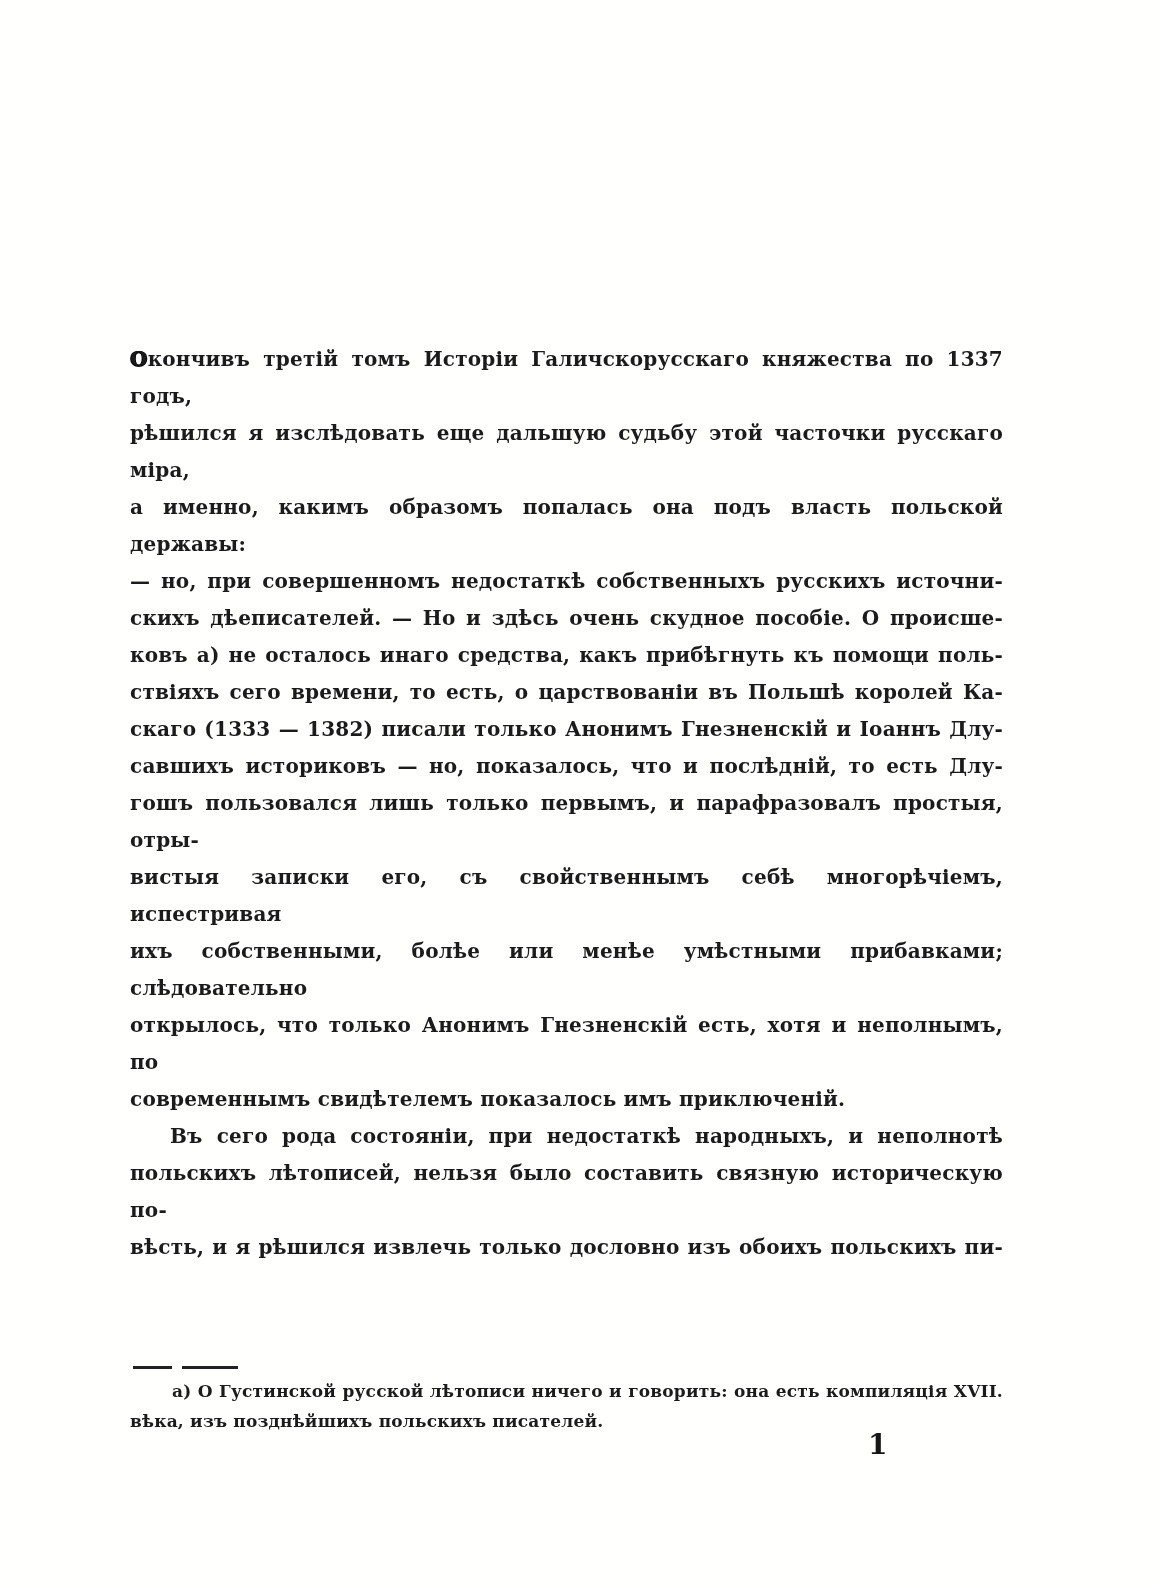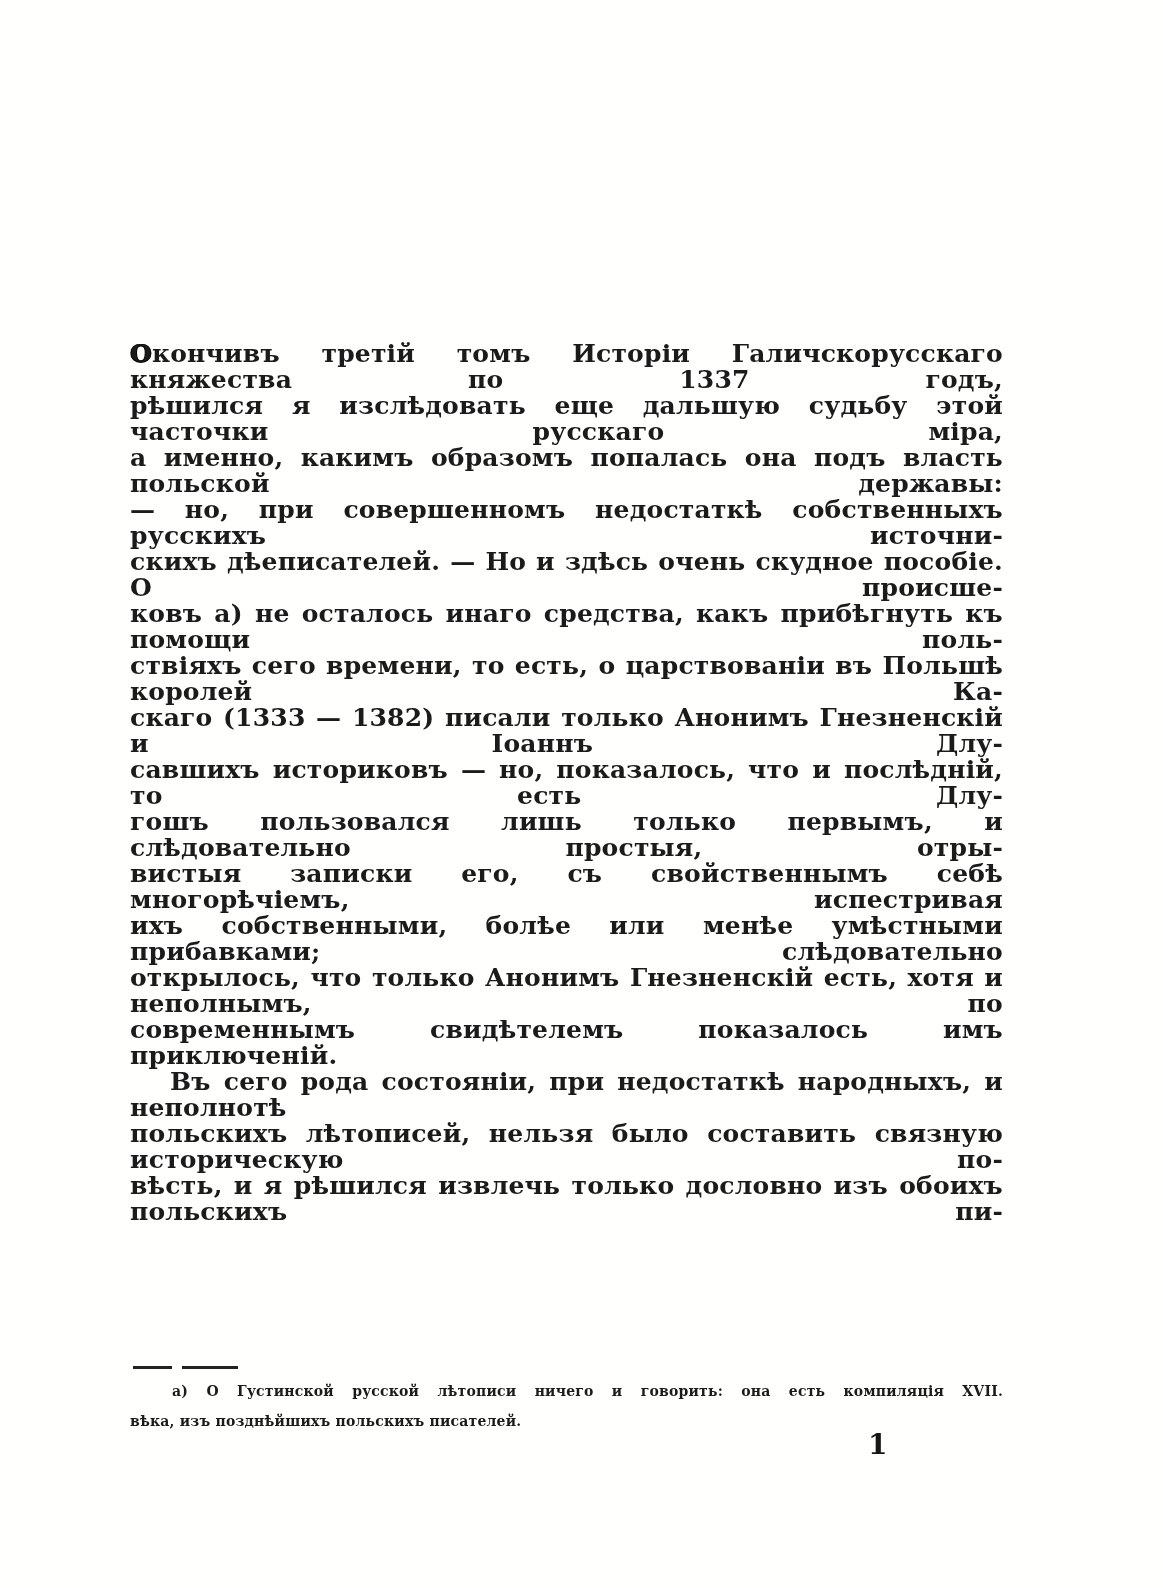--- a/index.html
+++ b/index.html
@@ -21,22 +21,22 @@
     font-family: "DejaVu Serif", "Liberation Serif", serif;
     font-weight: bold;
   }
   .text-block {
     position: absolute;
     left: 130px;
     top: 341px;
     width: 873px;
   }
   .line {
-    font-size: 25px;
-    line-height: 26px;
+    font-size: 20px;
+    line-height: 37px;
     text-align: justify;
     text-align-last: justify;
     white-space: normal;
     letter-spacing: 0.2px;
   }
   .line.flush-left {
     text-align-last: left;
   }
   .line.para-indent {
     text-indent: 40px;
@@ -58,21 +58,21 @@
   }
   .footnote-rule .dash-1 { width: 39px; margin-right: 10px; }
   .footnote-rule .dash-2 { width: 56px; }
   .footnote {
     position: absolute;
     left: 130px;
     top: 1376px;
     width: 873px;
   }
   .footnote .line {
-    font-size: 14px;
+    font-size: 17px;
     line-height: 30px;
   }
   .footnote .line.fn-first {
     text-indent: 42px;
   }
   .page-number {
     position: absolute;
     left: 868px;
     top: 1428px;
     font-size: 28px;
@@ -88,21 +88,21 @@
     <div class="paragraph paragraph-1" id="para-0">
         <div class="line">Окончивъ третій томъ Исторіи Галичскорусскаго княжества по 1337 годъ,</div>
         <div class="line">рѣшился я изслѣдовать еще дальшую судьбу этой часточки русскаго міра,</div>
         <div class="line">а именно, какимъ образомъ попалась она подъ власть польской державы:</div>
         <div class="line">— но, при совершенномъ недостаткѣ собственныхъ русскихъ источни-</div>
         <div class="line">скихъ дѣеписателей. — Но и здѣсь очень скудное пособіе. О происше-</div>
         <div class="line">ковъ а) не осталось инаго средства, какъ прибѣгнуть къ помощи поль-</div>
         <div class="line">ствіяхъ сего времени, то есть, о царствованіи въ Польшѣ королей Ка-</div>
         <div class="line">скаго (1333 — 1382) писали только Анонимъ Гнезненскій и Іоаннъ Длу-</div>
         <div class="line">савшихъ историковъ — но, показалось, что и послѣдній, то есть Длу-</div>
-        <div class="line">гошъ пользовался лишь только первымъ, и слѣдовательно простыя, отры-</div>
+        <div class="line">гошъ пользовался лишь только первымъ, и парафразовалъ простыя, отры-</div>
         <div class="line">вистыя записки его, съ свойственнымъ себѣ многорѣчіемъ, испестривая</div>
         <div class="line">ихъ собственными, болѣе или менѣе умѣстными прибавками; слѣдовательно</div>
         <div class="line">открылось, что только Анонимъ Гнезненскій есть, хотя и неполнымъ, по</div>
         <div class="line flush-left">современнымъ свидѣтелемъ показалось имъ приключеній.</div>
       </div>
     <div class="paragraph paragraph-2" id="para-1">
         <div class="line para-indent">Въ сего рода состояніи, при недостаткѣ народныхъ, и неполнотѣ</div>
         <div class="line">польскихъ лѣтописей, нельзя было составить связную историческую по-</div>
         <div class="line">вѣсть, и я рѣшился извлечь только дословно изъ обоихъ польскихъ пи-</div>
       </div>

